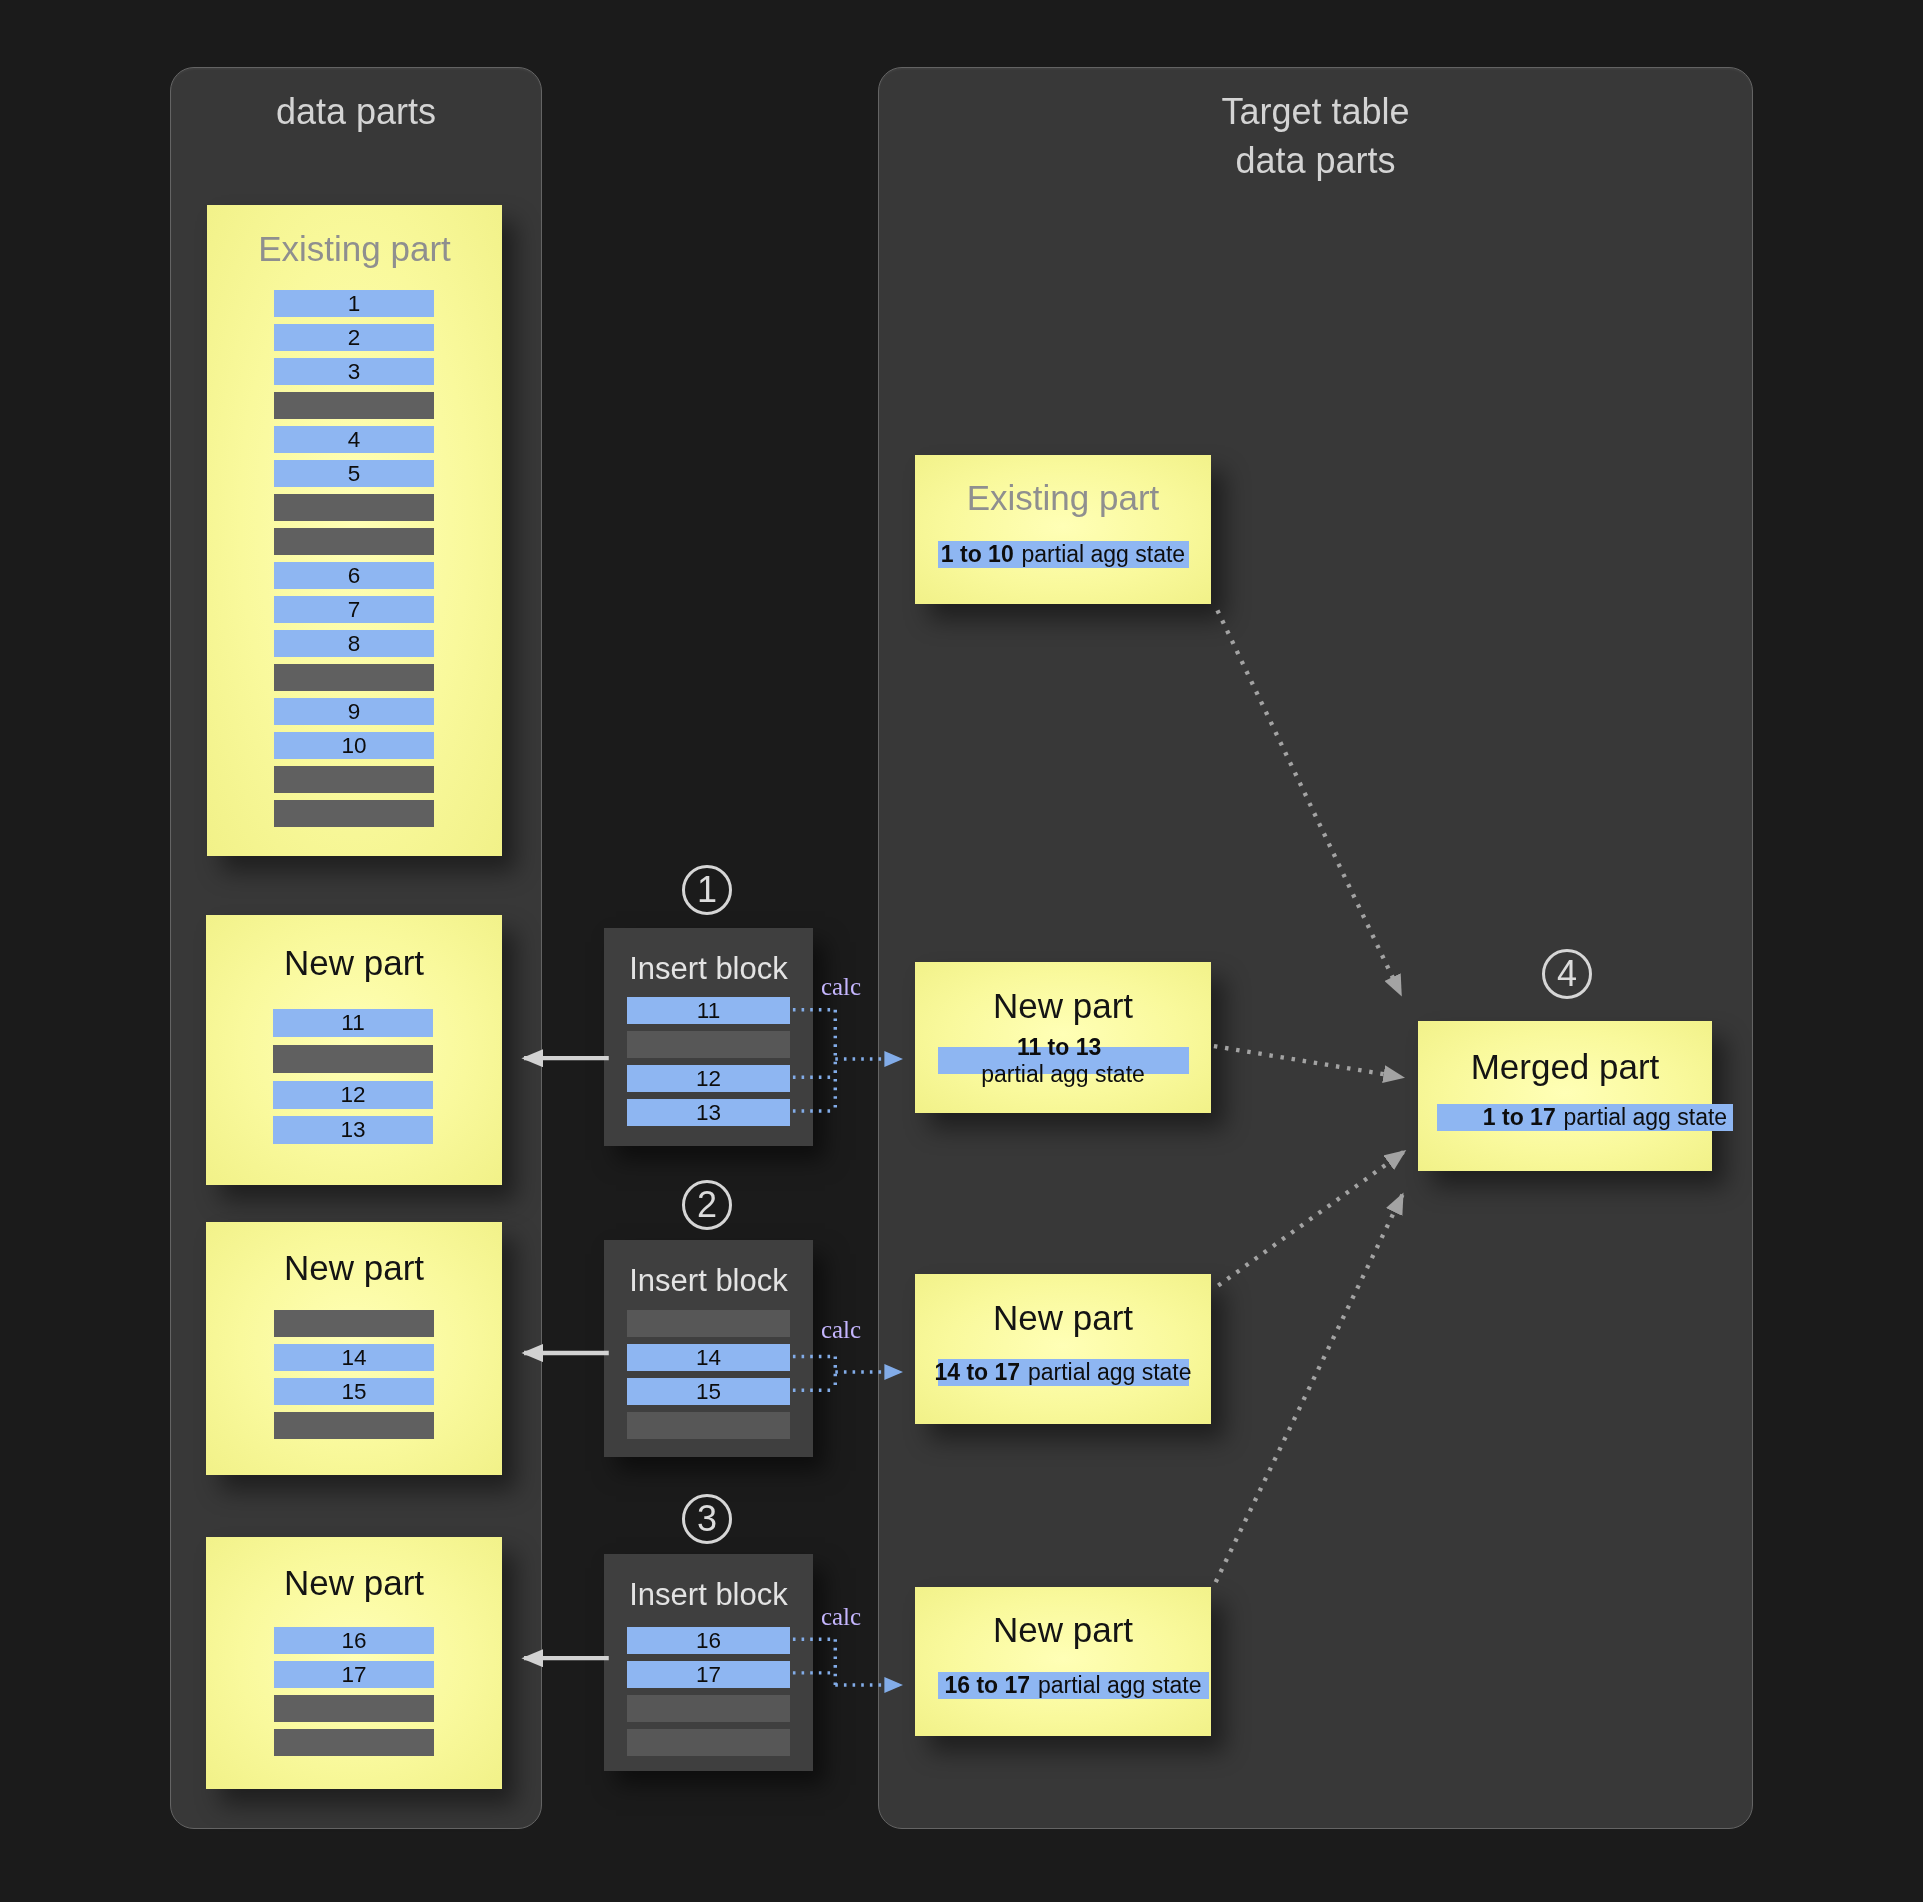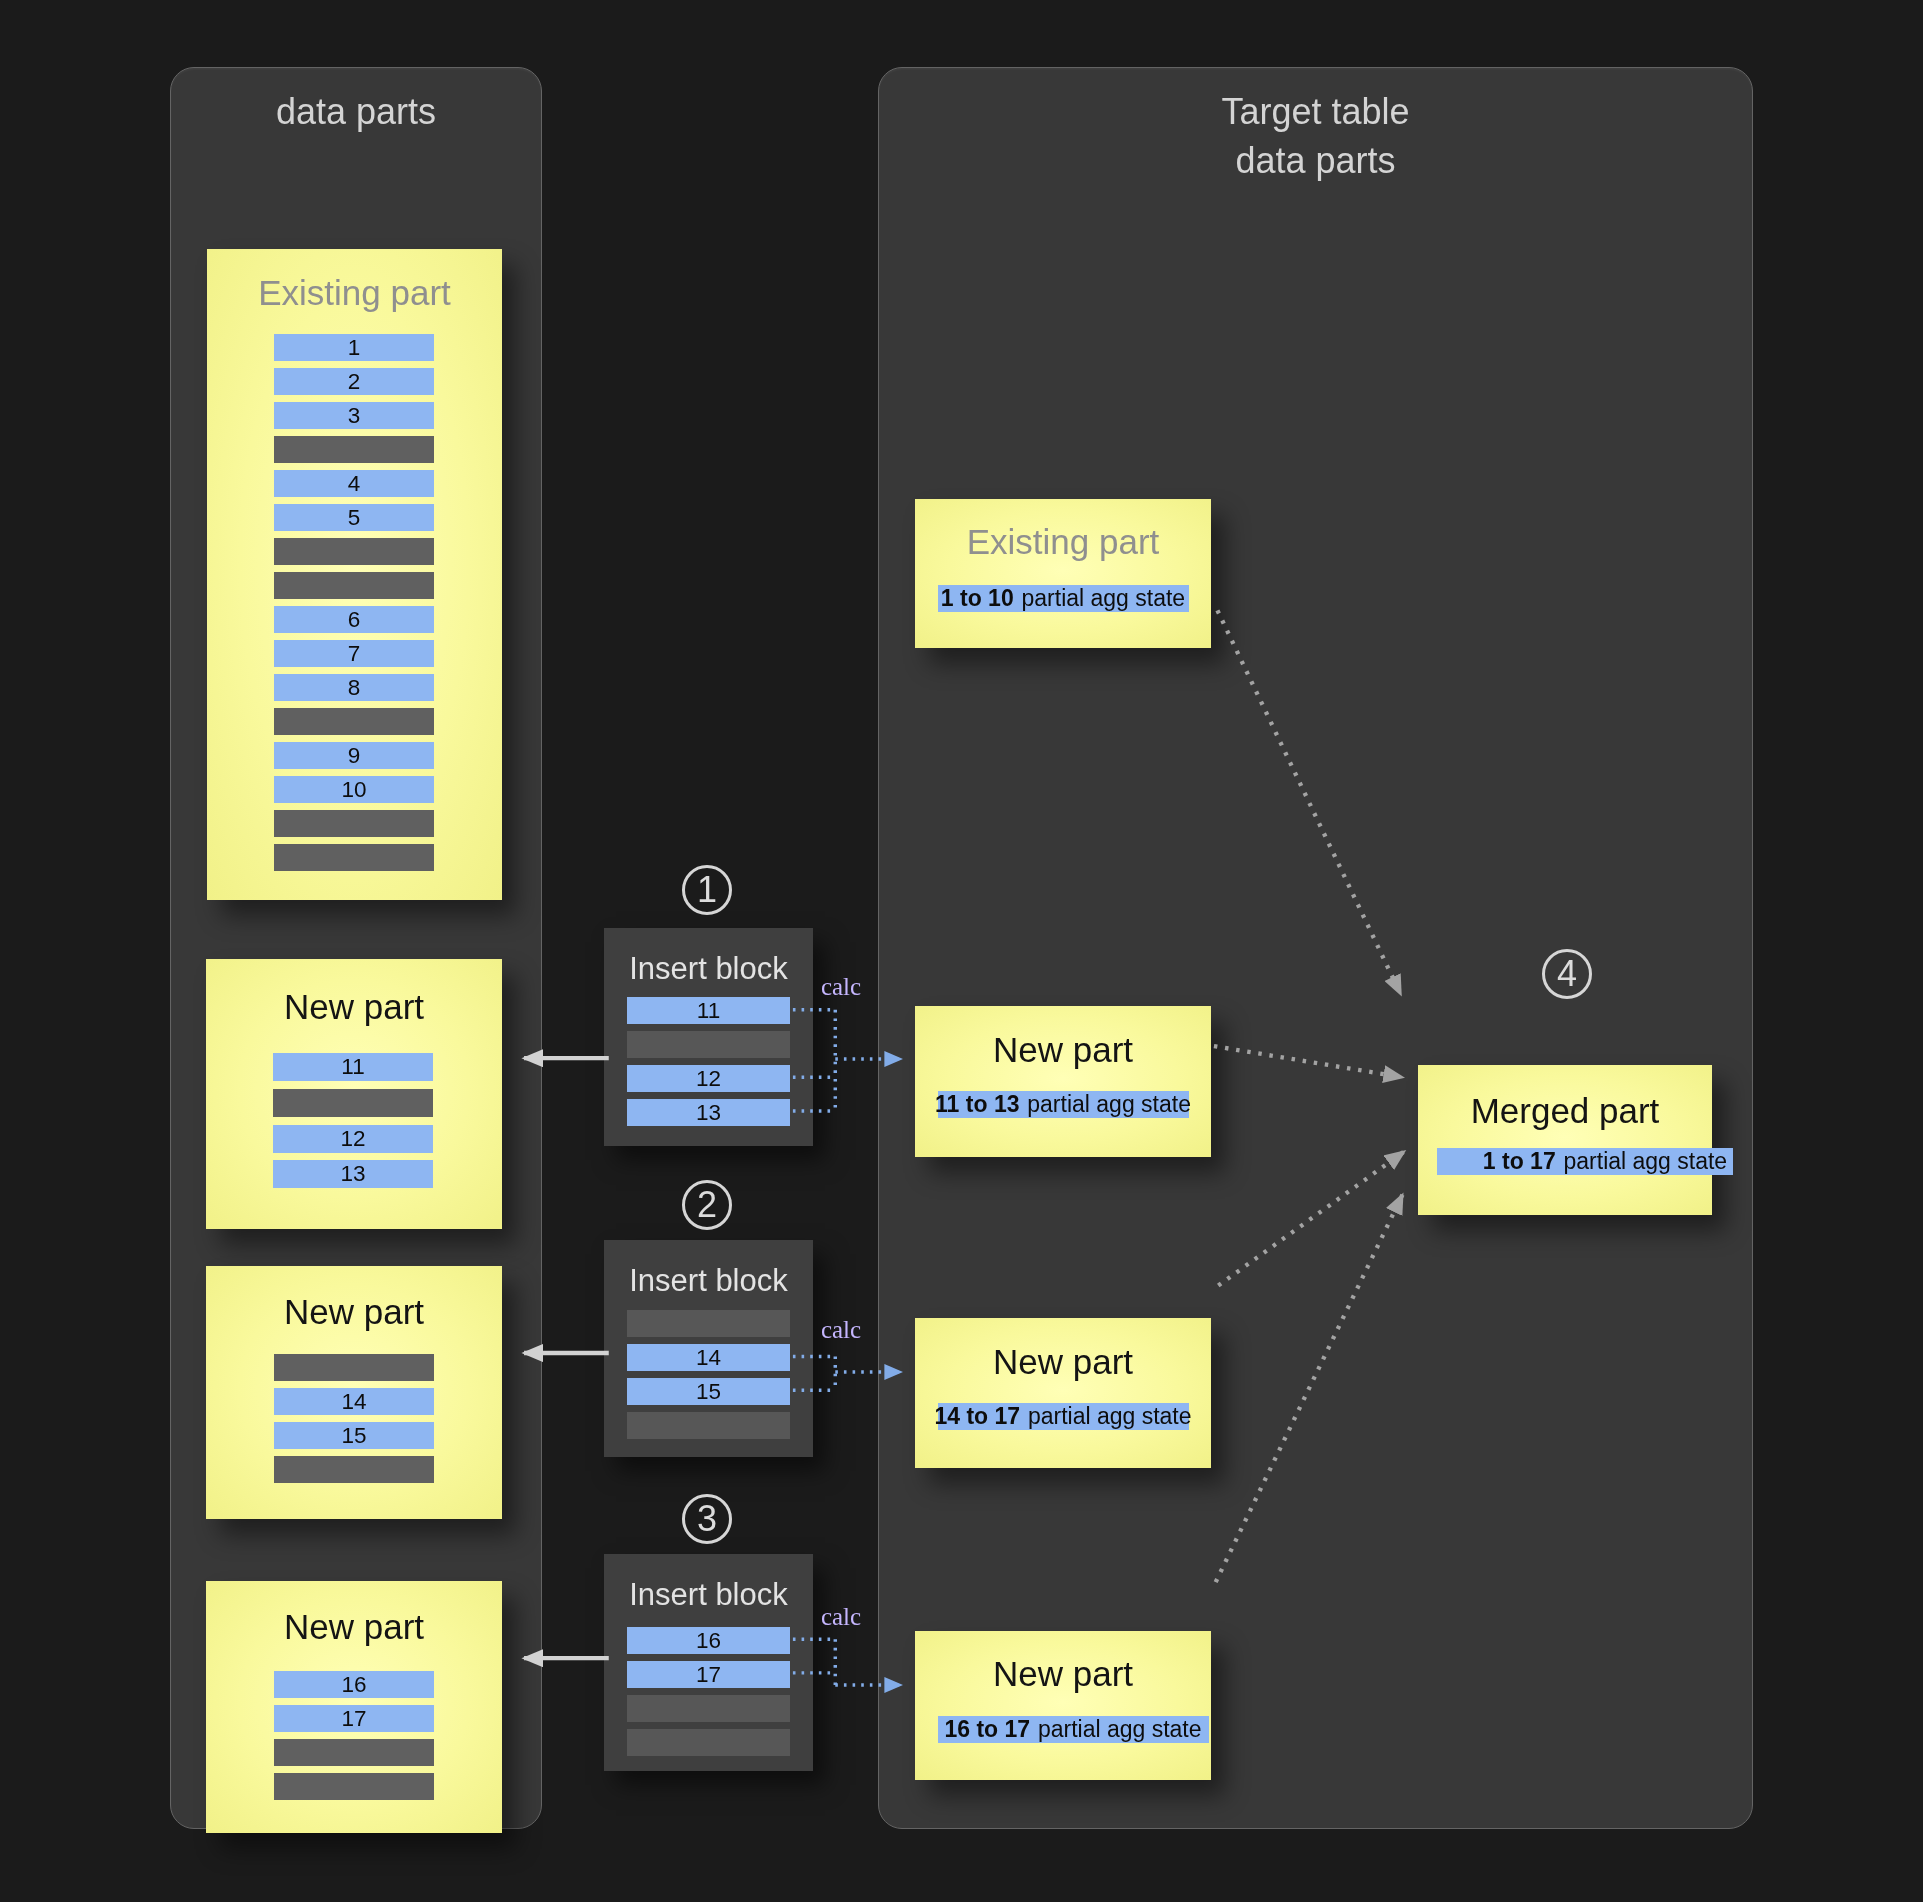--- a/index.html
+++ b/index.html
@@ -14,21 +14,20 @@
     box-shadow:inset 0 1.7px 1.7px rgba(255,255,255,0.04);
   }
   .panel-title{
     position:absolute;left:0;top:19px;width:100%;text-align:center;
     color:#d4d4d4;font-size:36px;line-height:49px;
   }
   .part{
     position:absolute;
     background:radial-gradient(ellipse at 50% 48%, #ffffb6 0%, #f9f99c 55%, #f1f188 100%);
     box-shadow:14px 15.6px 22.5px rgba(0,0,0,0.45);
-    margin-top:44px;
   }
   .part-title{
     position:absolute;left:0;width:100%;text-align:center;
     font-size:35px;color:#141414;
   }
   .part-title.muted{color:#8f8f8f;}
   .rows{position:absolute;display:flex;flex-direction:column;}
   .row{
     width:100%;text-align:center;color:#0d0d0d;
     font-size:22.5px;flex:0 0 auto;
@@ -167,21 +166,21 @@
   <div class="part" style="left:915px;top:455px;width:296px;height:149px;">
     <div class="part-title muted" style="top:22.5px;">Existing part</div>
     <div class="aggbar" style="left:22.5px;top:86px;width:251px;">
       <span class="rng">1 to 10</span>
       <span>partial agg state</span>
     </div>
   </div>
 
   <div class="part" style="left:915px;top:962px;width:296px;height:151px;">
     <div class="part-title" style="top:24px;">New part</div>
-    <div class="aggbar" style="left:22.5px;top:85px;width:251px;">
+    <div class="aggbar" style="left:22.5px;top:85px;width:251px;flex-direction:column;">
       <span class="rng">11 to 13</span>
       <span>partial agg state</span>
     </div>
   </div>
 
   <div class="part" style="left:915px;top:1274px;width:296px;height:150px;">
     <div class="part-title" style="top:24px;">New part</div>
     <div class="aggbar" style="left:22.5px;top:85px;width:251px;">
       <span class="rng">14 to 17</span>
       <span>partial agg state</span>

